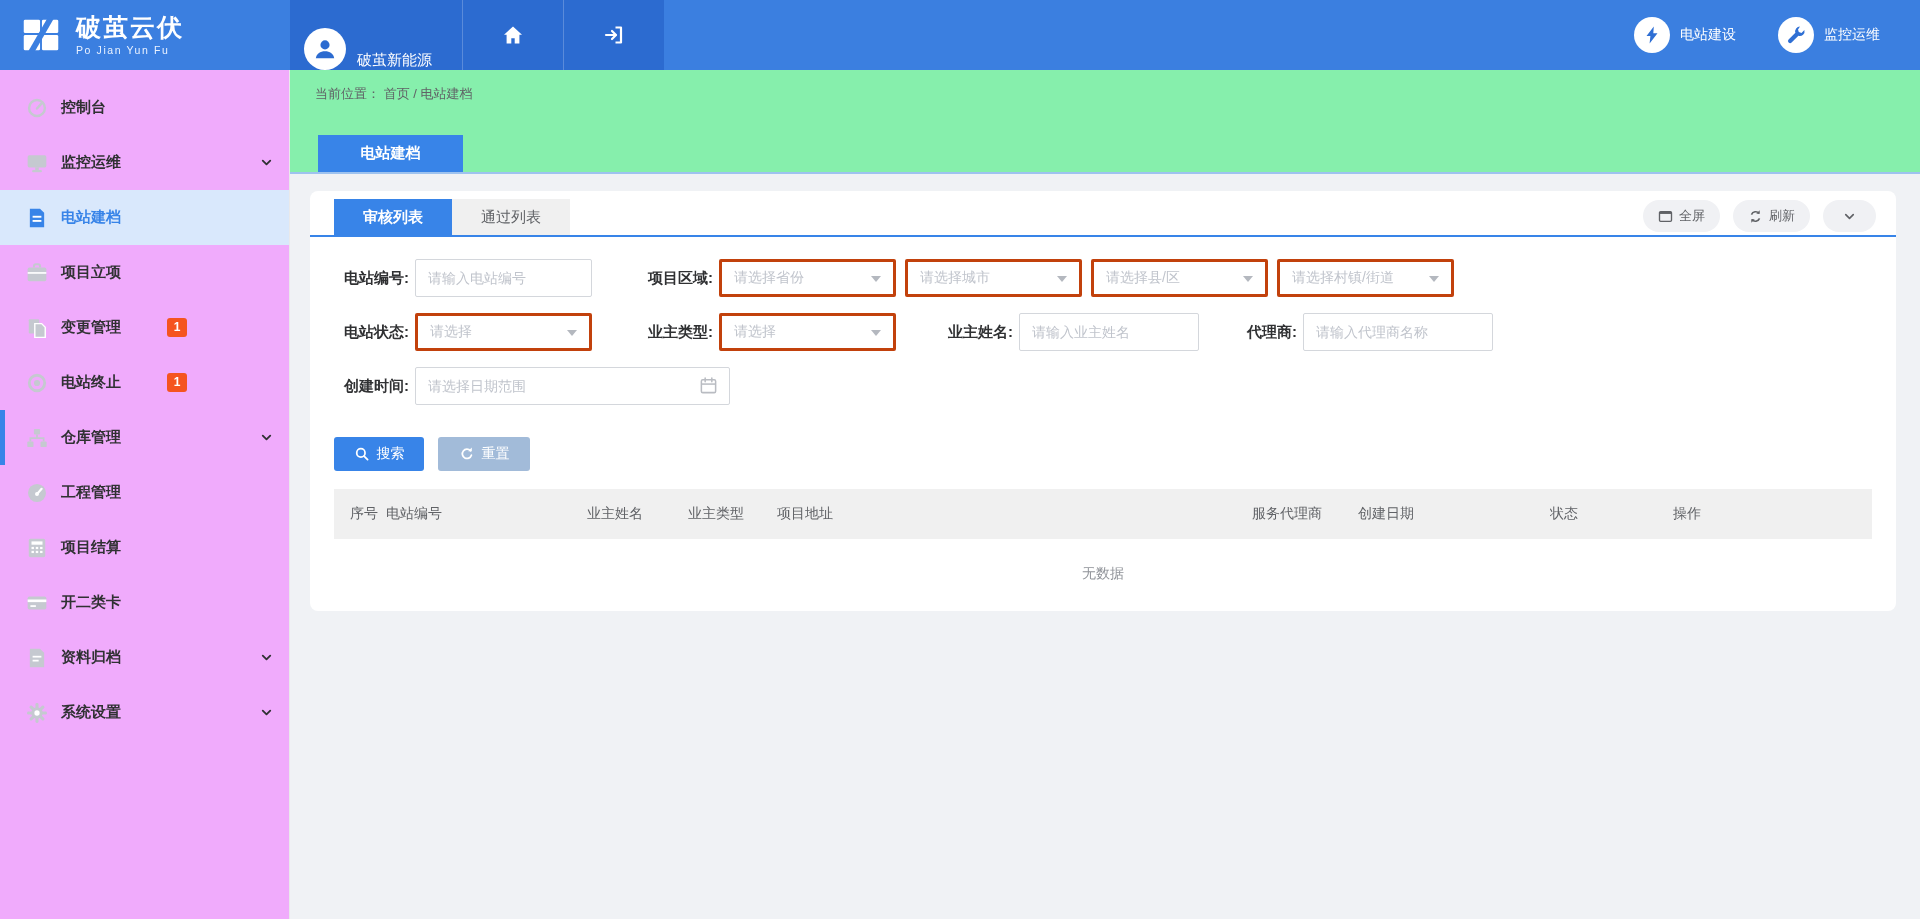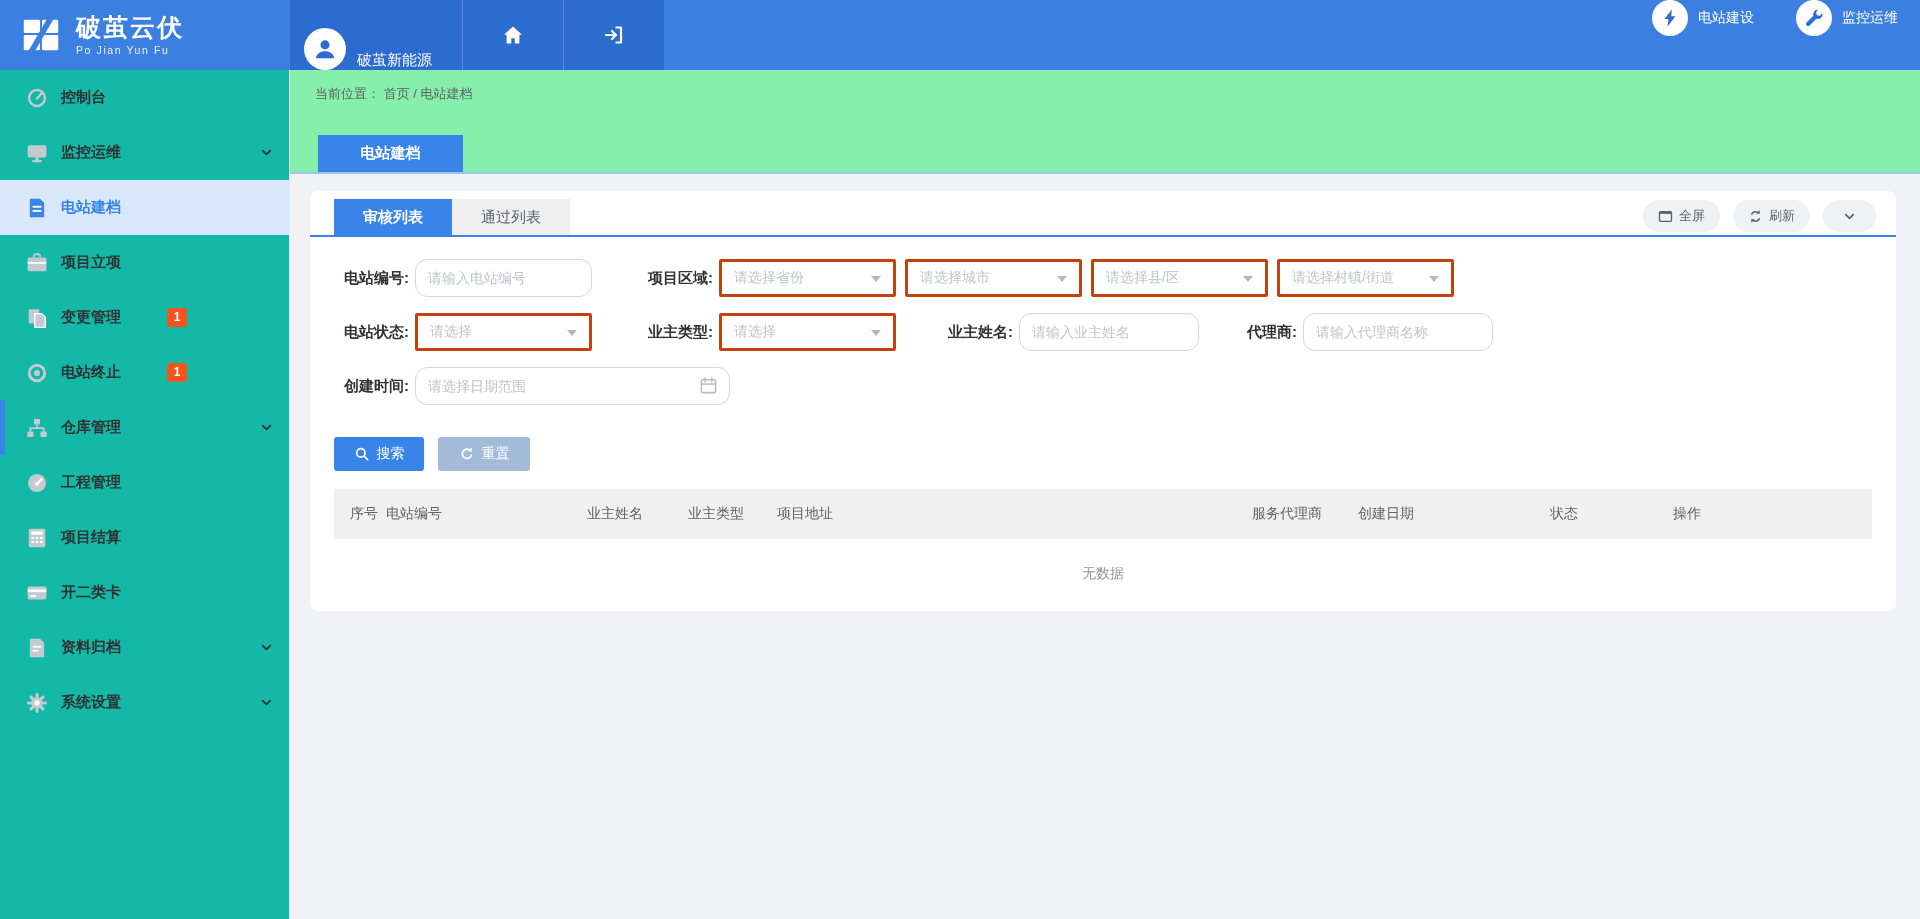--- a/index.html
+++ b/index.html
@@ -16,28 +16,28 @@
   .brand-logo{width:46px;height:46px}
   .brand-name{font-size:25px;font-weight:700;color:#fff;letter-spacing:2px;line-height:1.1}
   .brand-sub{font-size:10.5px;color:#eaf2ff;letter-spacing:1.6px;margin-top:2px}
   .topnav{display:flex;background:var(--topbar-dark)}
   .tn-user{width:172px;display:flex;align-items:flex-end;padding-left:14px;gap:11px;cursor:pointer}
   .avatar{width:42px;height:42px;border-radius:50%;background:#fff;display:flex;align-items:center;justify-content:center;color:var(--topbar-dark)}
   .avatar svg{width:26px;height:26px}
   .tn-company{color:#fff;font-size:15px;white-space:nowrap}
   .tn-icon{width:101px;display:flex;align-items:center;justify-content:center;border-left:1px solid rgba(255,255,255,.22);cursor:pointer}
   .tn-icon svg{width:22px;height:22px}
-  .top-modules{margin-left:auto;display:flex;align-items:flex-start;gap:42px;padding-right:22px}
+  .top-modules{margin-left:auto;display:flex;align-items:center;gap:42px;padding-right:40px}
   .top-module{display:flex;align-items:center;gap:10px;cursor:pointer}
   .mod-circle{width:36px;height:36px;border-radius:50%;background:#fff;display:flex;align-items:center;justify-content:center;color:#2f6fd4}
   .mod-circle svg{width:20px;height:20px}
   .mod-label{color:#fff;font-size:14px}
   
   .layout{display:flex;height:849px}
-  .sidebar{width:290px;background:#14b8a6;border-right:1px solid #e9e9eb;padding-top:0;flex-shrink:0}
+  .sidebar{width:290px;background:#f0abfc;border-right:1px solid #e9e9eb;padding-top:10px;flex-shrink:0}
   .sidebar ul{list-style:none}
   .side-item{height:55px;display:flex;align-items:center;padding-left:26px;position:relative;cursor:pointer}
   .side-item.active{background:var(--side-active-bg)}
   .side-item.hl{border-left:5px solid var(--primary);padding-left:21px}
   .side-icon{width:22px;height:22px;color:#c5c9d0;flex-shrink:0}
   .side-icon svg{width:22px;height:22px}
   .side-item.active .side-icon,.side-item.active .side-label{color:var(--primary)}
   .side-label{margin-left:13px;font-size:15px;font-weight:700;color:#303133}
   .badge{margin-left:46px;min-width:20px;height:19px;line-height:19px;border-radius:3px;background:var(--badge);color:#fff;font-size:12px;font-weight:700;text-align:center;padding:0 4px}
   .side-chevron{position:absolute;right:15px;color:#303133}
@@ -55,21 +55,21 @@
   .tab{width:118px;height:36px;display:flex;align-items:center;justify-content:center;font-size:15px;background:#f0f0f0;color:#606266;cursor:pointer}
   .tab.active{background:var(--primary);color:#fff;font-weight:700}
   .toolbar{margin-left:auto;display:flex;gap:13px;align-items:center;margin-bottom:3px}
   .pill{height:32px;border:none;border-radius:16px;background:#f0f1f4;color:#606266;font-size:13px;display:flex;align-items:center;gap:6px;padding:0 15px;cursor:pointer;font-family:inherit}
   .pill svg{width:15px;height:15px}
   .pill-sm{padding:0 19px}
   
   .filters{margin-top:22px}
   .frow{display:flex;align-items:center;margin-bottom:16px;height:38px}
   .flabel{width:75px;text-align:right;font-size:15px;font-weight:700;color:#303133;margin-right:6px;flex-shrink:0;white-space:nowrap}
-  .f-input{height:38px;border:1px solid #d4d7dc;border-radius:12px;padding:0 12px;font-size:14px;color:#333;width:177px;outline:none;font-family:inherit}
+  .f-input{height:38px;border:1px solid #d4d7dc;border-radius:2px;padding:0 12px;font-size:14px;color:#333;width:177px;outline:none;font-family:inherit}
   .f-input::placeholder{color:#c0c4cc}
   .select{width:177px;height:38px;border:3px solid #c2410c;border-radius:2px;display:flex;align-items:center;padding:0 12px;cursor:pointer;background:#fff}
   .select .ph{color:#c0c4cc;font-size:14px;flex:1;white-space:nowrap;overflow:hidden}
   .caret{width:0;height:0;border:5px solid transparent;border-top:6px solid #b4b8bf;margin-top:6px;flex-shrink:0}
   .region-selects{display:flex;gap:9px}
   .sp46{width:46px}.sp42{width:42px}.sp20{width:20px}
   .w78{width:78px}
   .date-wrap{position:relative;width:315px}
   .date-wrap .f-input{width:100%;padding-right:42px}
   .date-wrap .cal{position:absolute;right:12px;top:9px;color:#b9bcc2}

